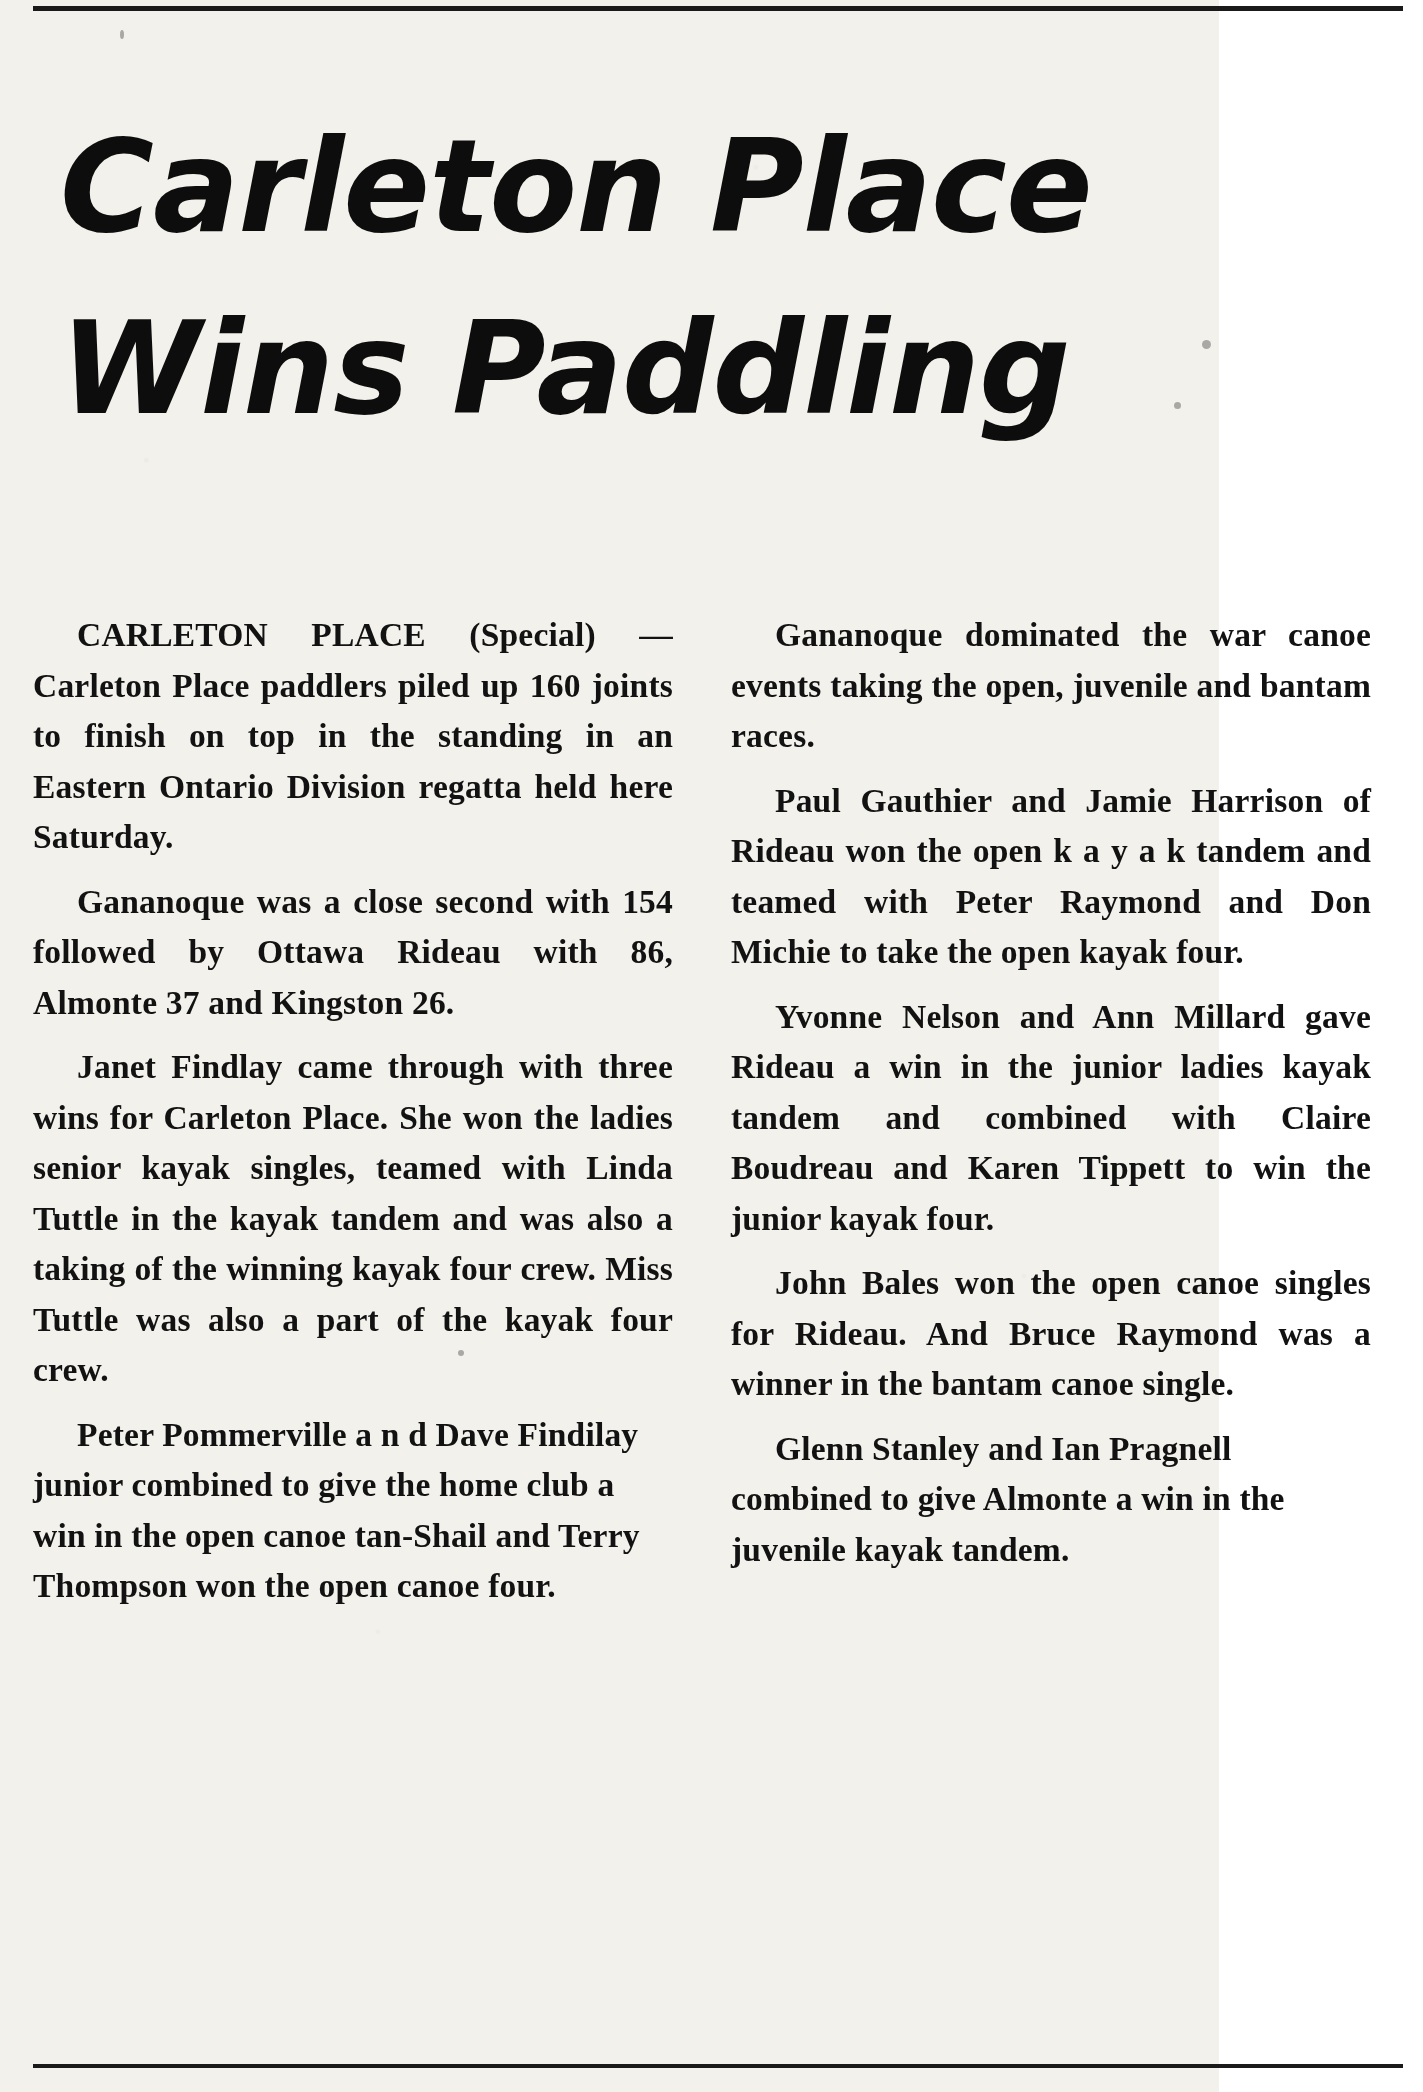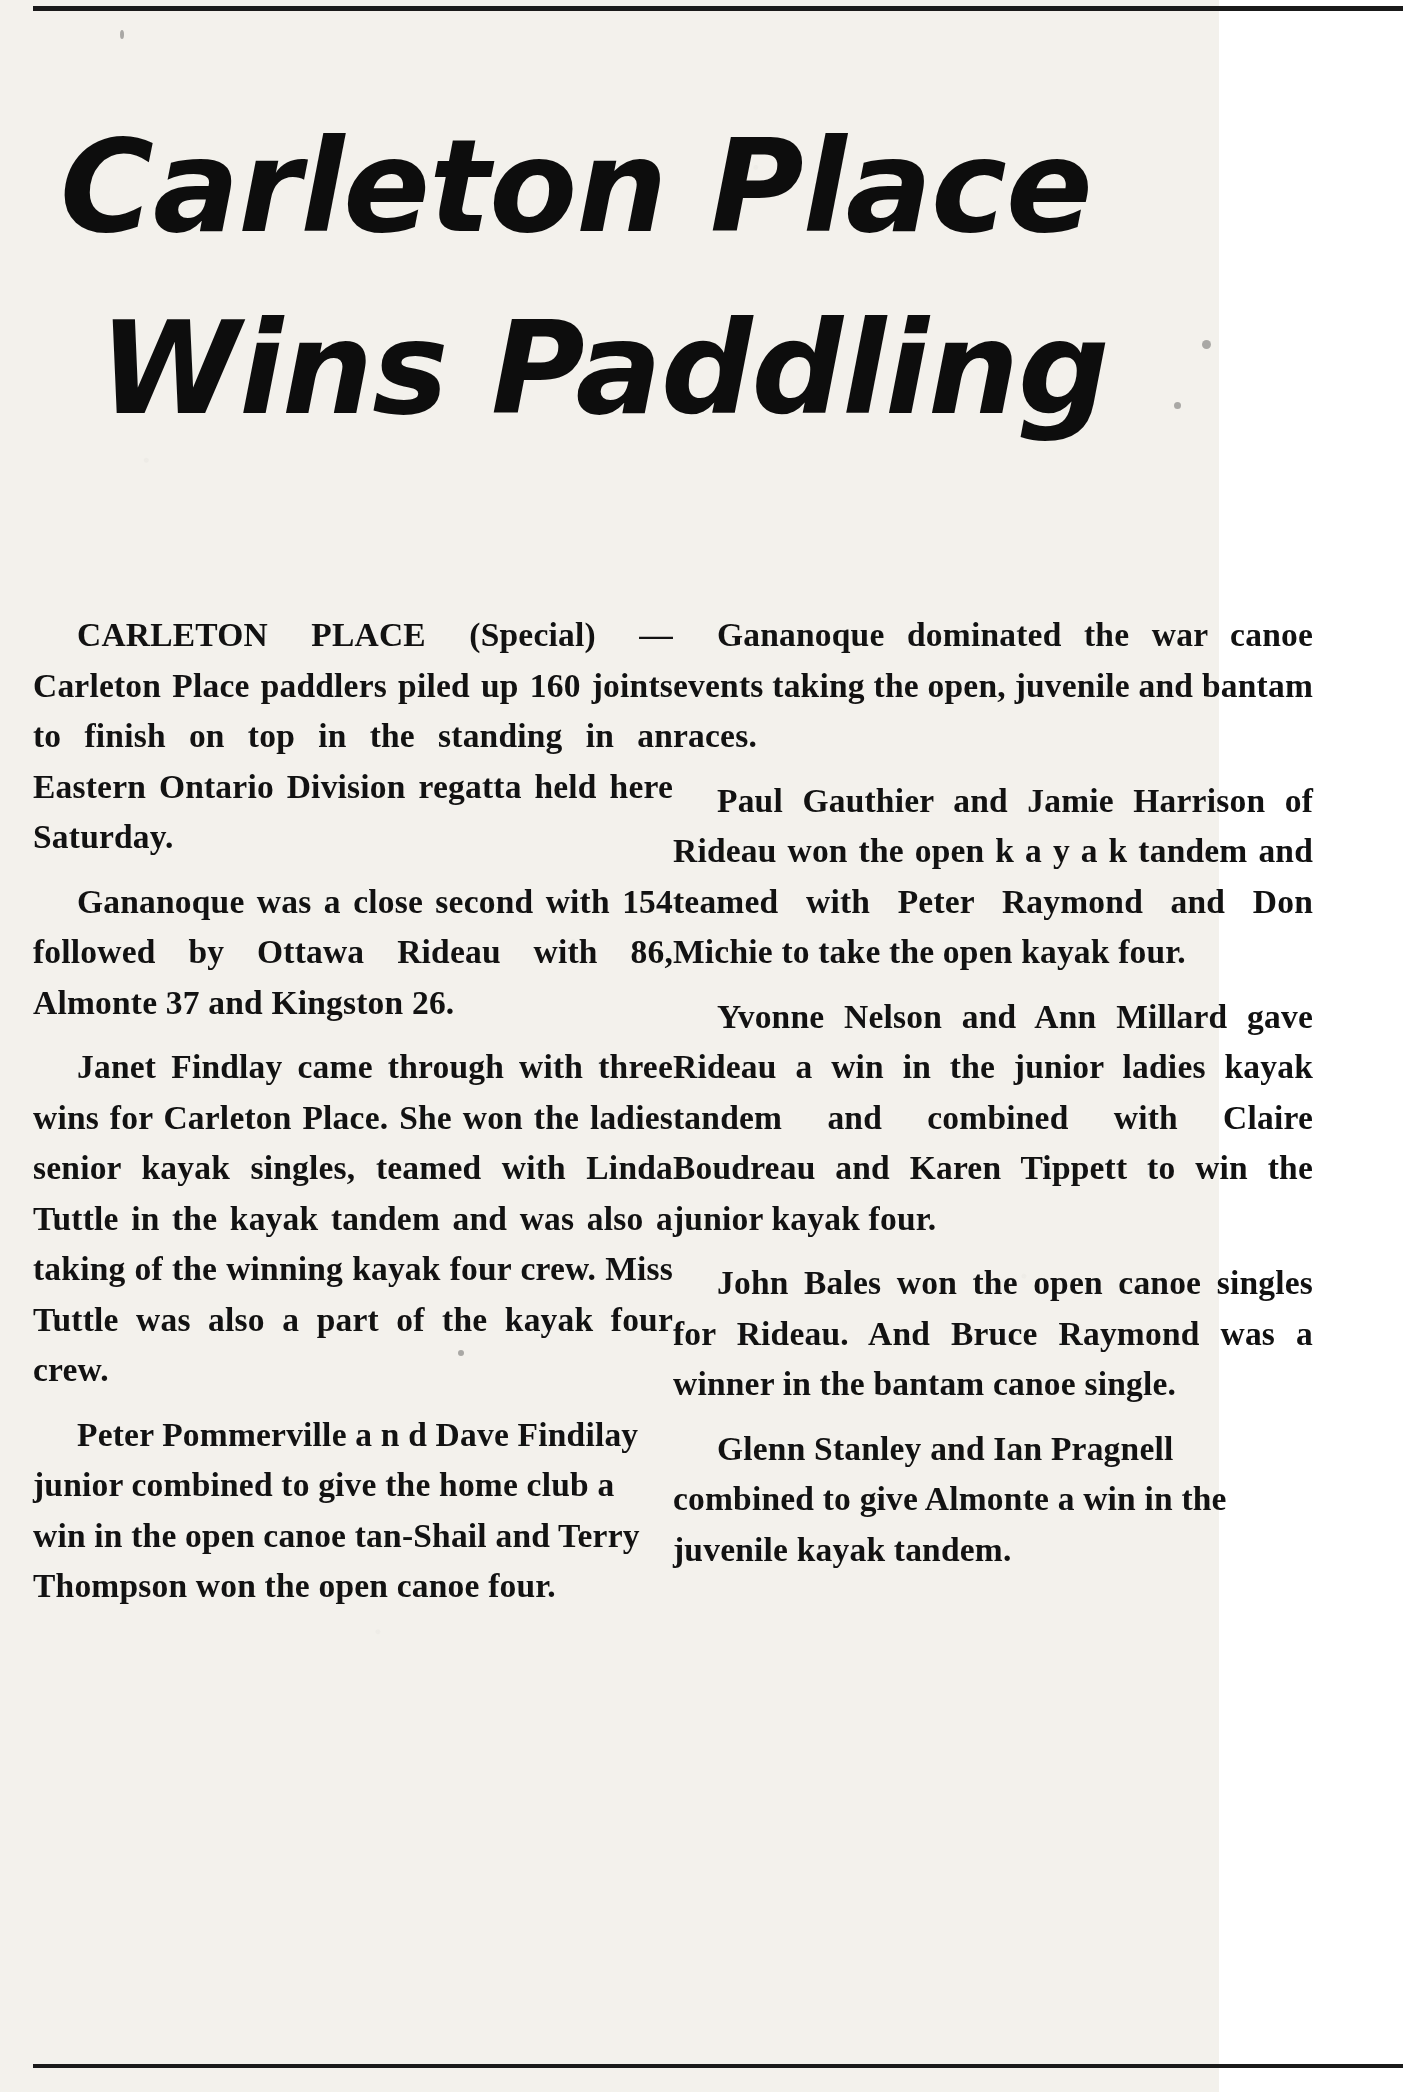--- a/index.html
+++ b/index.html
@@ -54,28 +54,28 @@
     font-weight: 700;
     font-style: italic;
     font-size: 128px;
     line-height: 1.42;
     letter-spacing: -1px;
     color: #0d0d0d;
     white-space: nowrap;
   }
   .headline .line2 {
     display: block;
-    margin-left: 39px;
   }
   .columns {
     position: absolute;
     left: 33px;
     top: 610px;
     width: 1360px;
     display: flex;
+    gap: 58px;
   }
   .col {
     width: 640px;
   }
   .col p {
     margin: 0 0 0 0;
     font-family: "Liberation Serif", serif;
     font-weight: 700;
     font-size: 33.5px;
     line-height: 50.5px;

